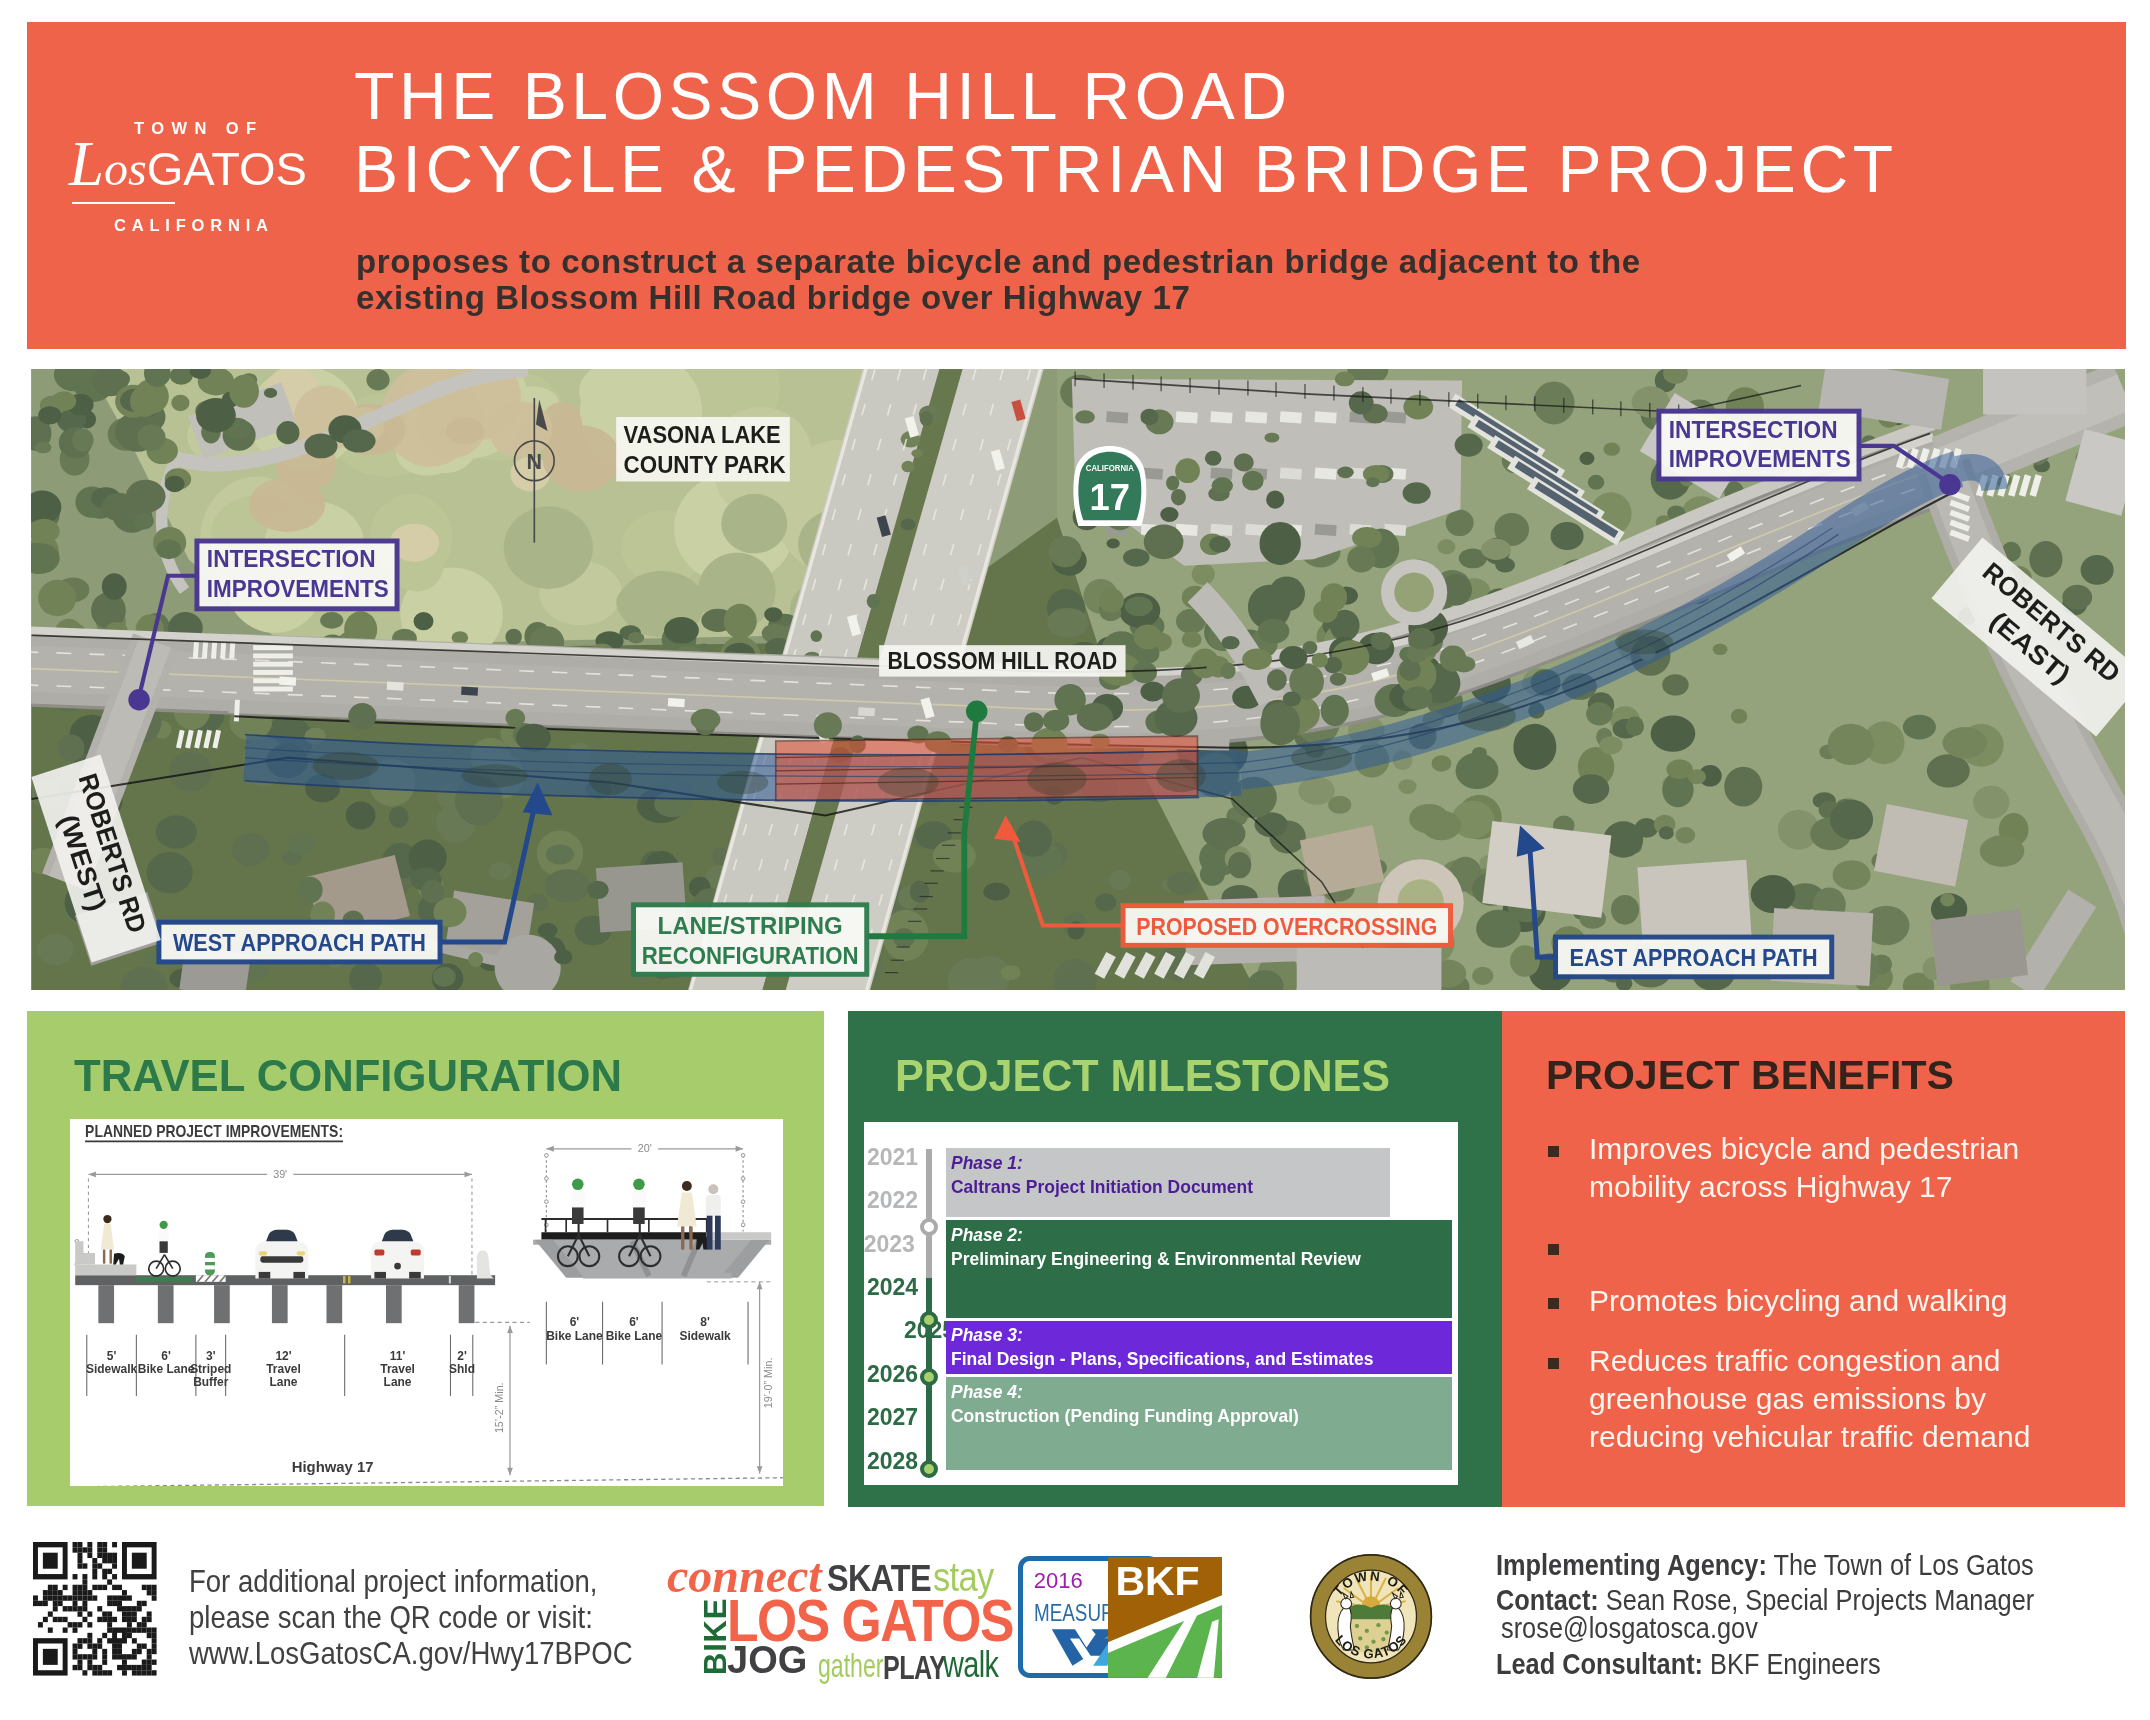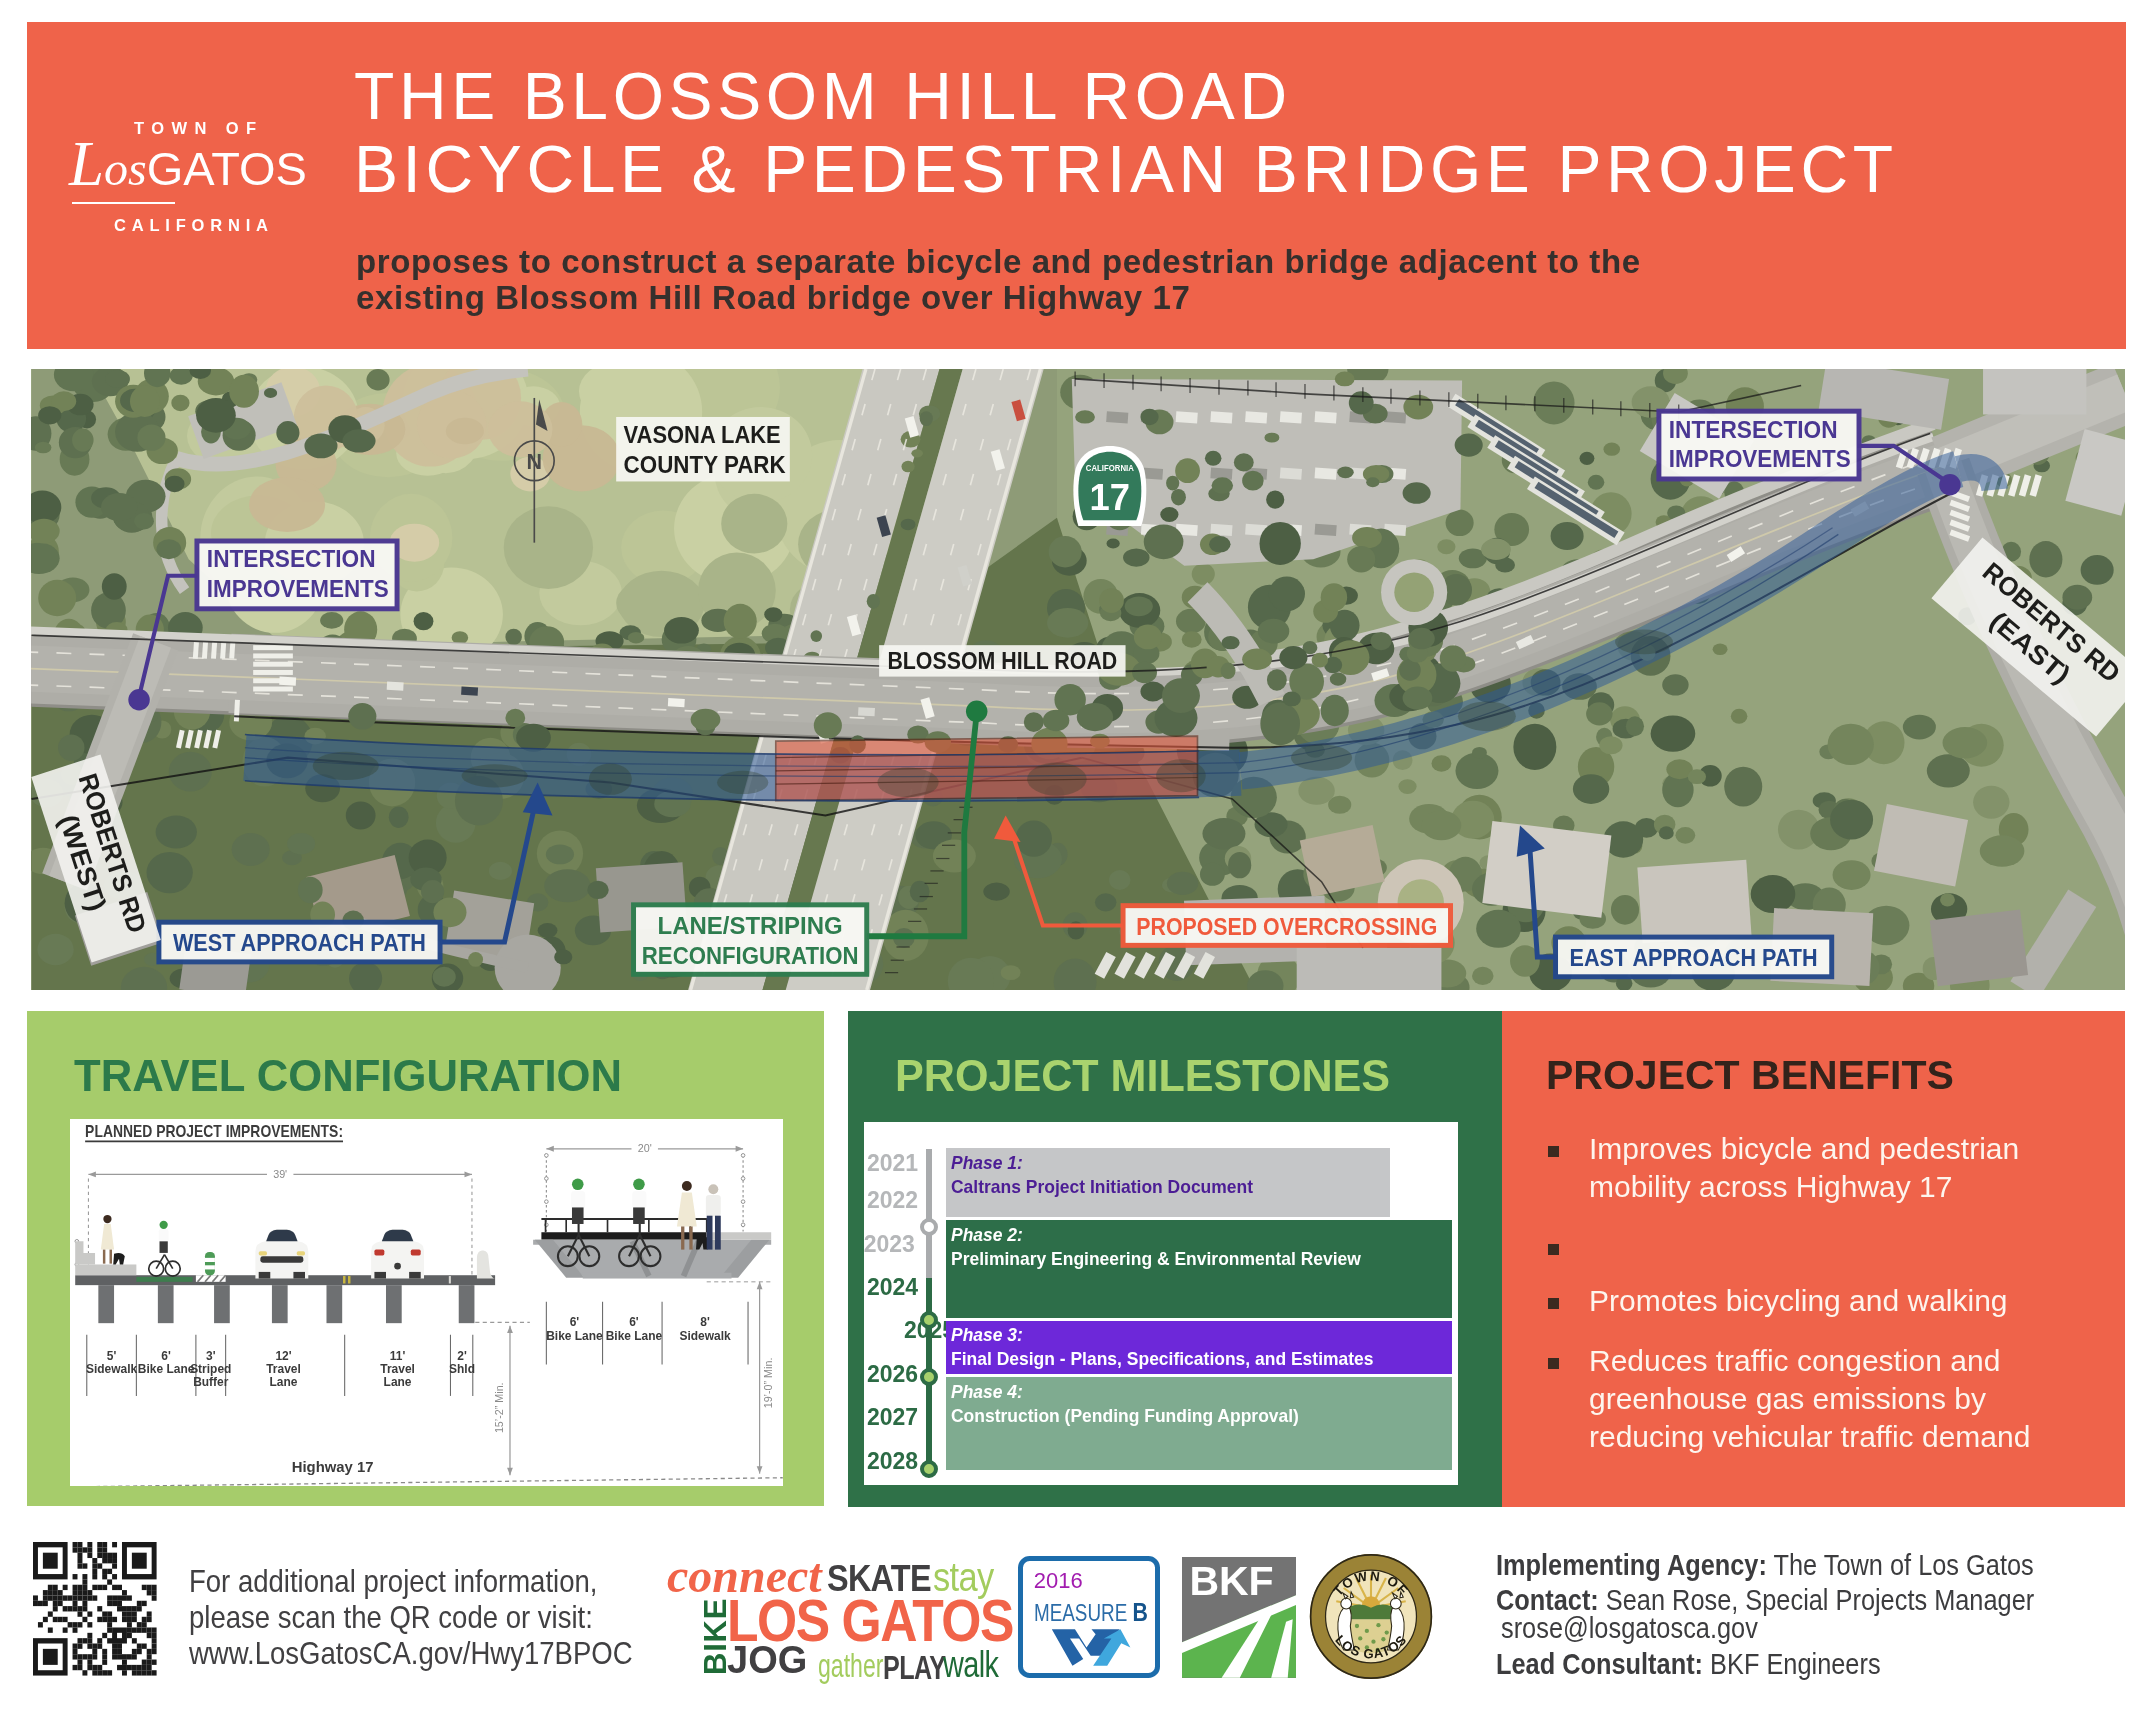--- a/index.html
+++ b/index.html
@@ -1348,21 +1348,21 @@
 </div>
 </div>
 
 <div class="abs" style="left:848px;top:1011px;width:611px;height:496px;background:#2f7148;padding-left:44px;">
 
   <div class="abs" style="left:47px;top:39px;font-size:45px;font-weight:bold;color:#a9d36e;white-space:nowrap;transform:scaleX(0.958);transform-origin:0 0;">PROJECT MILESTONES</div>
 
   <div class="abs" style="left:15.7px;top:111px;width:594px;height:363px;background:#ffffff;">
 
     <div class="abs" style="left:0px;top:21.5px;width:51px;text-align:left;font-weight:bold;font-size:23px;color:#b5b7b9;">
-      <div class="abs" style="left:3.3px;top:6px;">2021</div>
+      <div class="abs" style="left:3.3px;top:0px;">2021</div>
       <div class="abs" style="left:3.3px;top:43px;">2022</div>
       <div class="abs" style="left:0;top:87px;text-align:right;">2023</div>
       <div class="abs" style="left:3.3px;top:130px;color:#2c6b45;">2024</div>
       <div class="abs" style="left:3.3px;top:173px;color:#2c6b45;margin-left:37px;">2025</div>
       <div class="abs" style="left:3.3px;top:217px;color:#2c6b45;">2026</div>
       <div class="abs" style="left:3.3px;top:260px;color:#2c6b45;">2027</div>
       <div class="abs" style="left:3.3px;top:304px;color:#2c6b45;">2028</div>
     </div>
 
     <div class="abs" style="left:62px;top:27px;width:6.6px;height:129px;background:#a9abad;"></div>
@@ -1666,21 +1666,21 @@
 
 <div class="abs" style="left:1018px;top:1556px;width:132px;height:112px;border:5px solid #1c6cab;border-radius:11.6px;background:#fff;">
   <div style="position:absolute;left:10.8px;top:7px;font-size:22px;color:#a21caf;">2016</div>
   <div style="position:absolute;left:10.8px;top:36px;font-size:23px;color:#2b6ca8;transform:scaleX(0.82);transform-origin:0 0;white-space:nowrap;">MEASURE <b style="color:#15548c;font-size:26px;">B</b></div>
   <svg width="83" height="43" style="position:absolute;left:27px;top:65px;" viewBox="0 0 100 52">
     <path d="M2 4 L30 4 L44 26 L55 10 L50 4 L84 4 L63 36 L49 36 L35 15 L24 15 L40 40 L27 48 Z" fill="#2463a6"></path>
     <path d="M52 48 L74 15 L65 15 L85 4 L97 26 L86 21 L69 48 Z" fill="#3fa7dd"></path>
   </svg>
 </div>
 
-<div class="abs" style="left:1182px;top:1557px;width:114px;height:121px;background:#737373;overflow:hidden;">
+<div class="abs" style="left:1108px;top:1557px;width:114px;height:121px;background:#a16207;overflow:hidden;">
   <div style="position:absolute;left:7.4px;top:0.8px;color:#fff;font-weight:bold;font-size:41px;">BKF</div>
   <svg width="114" height="121" viewBox="0 0 138 146" style="position:absolute;left:0;top:0;">
     <polygon points="0,103 138,46 138,146 0,146" fill="#5cb44e"></polygon>
     <polygon points="0,103 138,46 138,58 0,116" fill="#ffffff"></polygon>
     <polygon points="48,146 102,62 112,62 70,146" fill="#ffffff"></polygon>
     <polygon points="108,146 126,78 134,75 128,146" fill="#ffffff"></polygon>
   </svg>
 </div>
 
 <div class="abs" style="left:1309px;top:1553px;width:124px;height:127px;">

